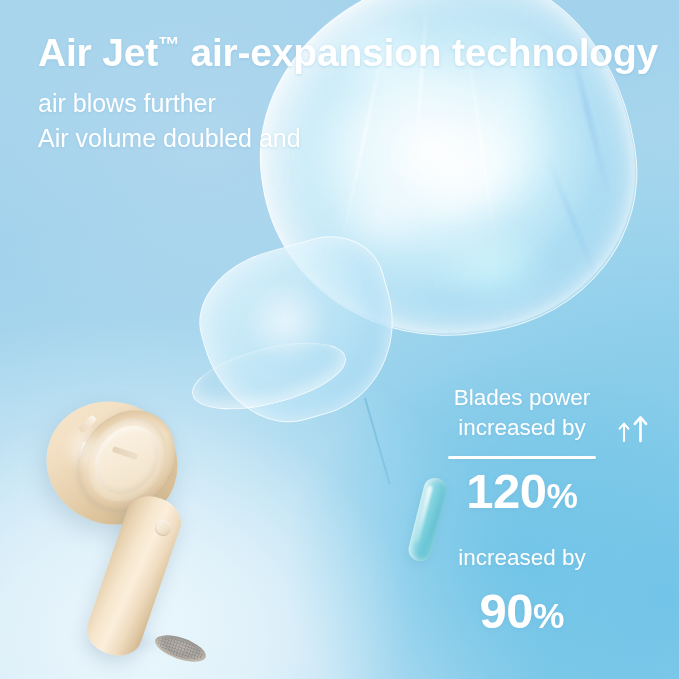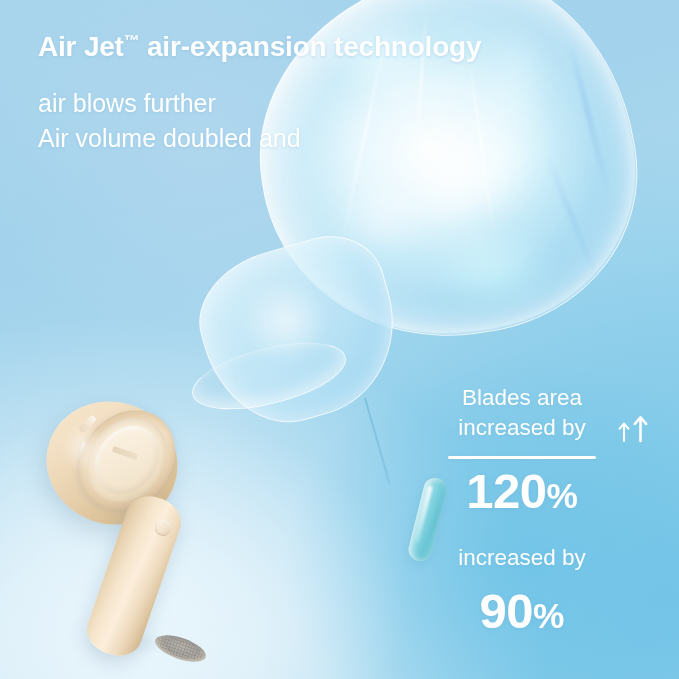--- a/index.html
+++ b/index.html
@@ -173,21 +173,21 @@
     border-radius: 4px;
     transform: rotate(14deg);
     background: linear-gradient(to bottom, rgba(255,255,255,0.85), rgba(255,255,255,0.15));
     filter: blur(1.1px);
   }
 
   
   .headline {
     position: absolute;
     left: 38px; top: 31px;
-    font-size: 28px;
+    font-size: 39px;
     font-weight: 700;
     color: #ffffff;
     letter-spacing: -0.2px;
     white-space: nowrap;
     text-shadow: 0 1px 3px rgba(110,170,205,0.30);
   }
   .headline .tm {
     font-size: 0.56em;
     vertical-align: 0.62em;
     font-weight: 700;
@@ -415,21 +415,21 @@
 
   <div class="subhead">
     <div>air blows further</div>
     <div>Air volume doubled and</div>
   </div>
 
   <div class="stats">
 
     <div class="stat-block-1">
       <div class="stat-label label-row">
-        <div>Blades area</div>
+        <div>Blades power</div>
         <div>increased by</div>
         <span class="arrows">
           <svg width="44" height="30" viewBox="0 0 44 30" fill="none" aria-hidden="true">
             <g stroke="#ffffff" stroke-width="2.1" stroke-linecap="round" stroke-linejoin="round" fill="none">
               <path d="M11 27 L11 10"></path>
               <path d="M6.6 14.6 L11 9.6 L15.4 14.6"></path>
             </g>
             <g stroke="#ffffff" stroke-width="2.6" stroke-linecap="round" stroke-linejoin="round" fill="none">
               <path d="M27.5 27 L27.5 4"></path>
               <path d="M21.8 9.8 L27.5 3.4 L33.2 9.8"></path>

